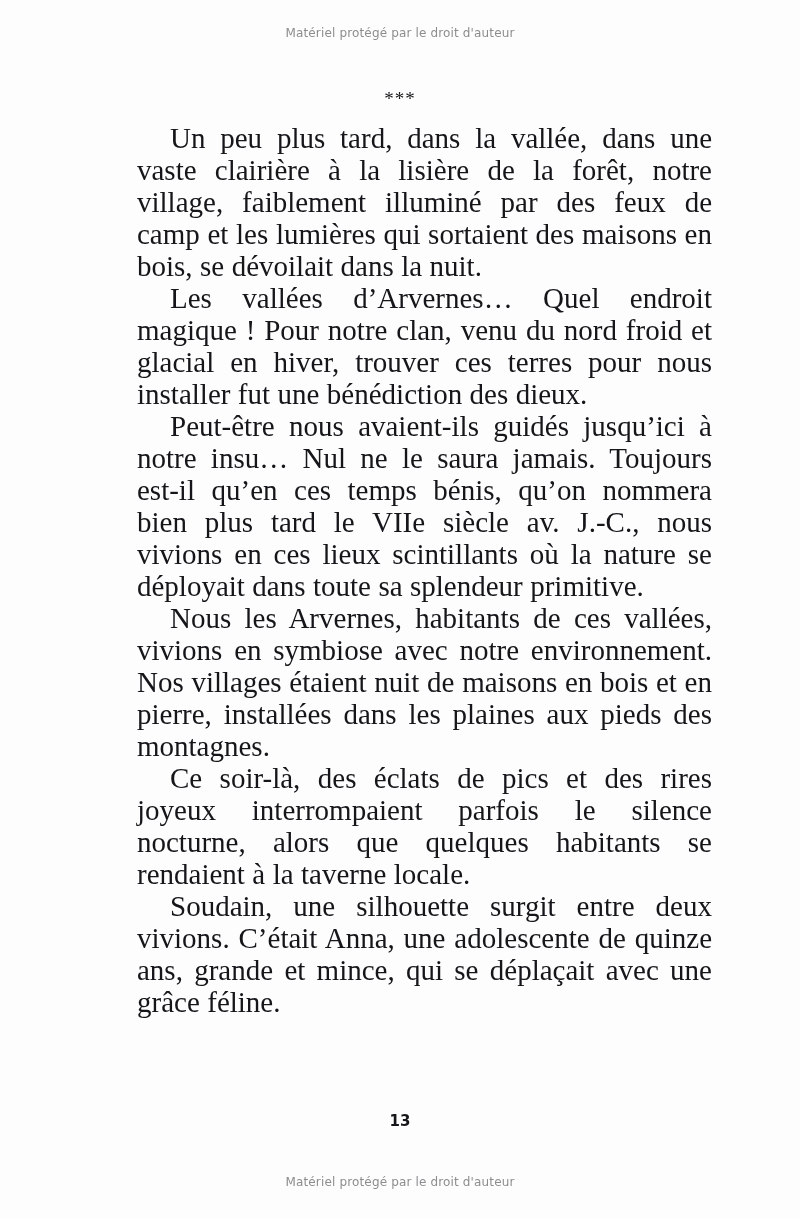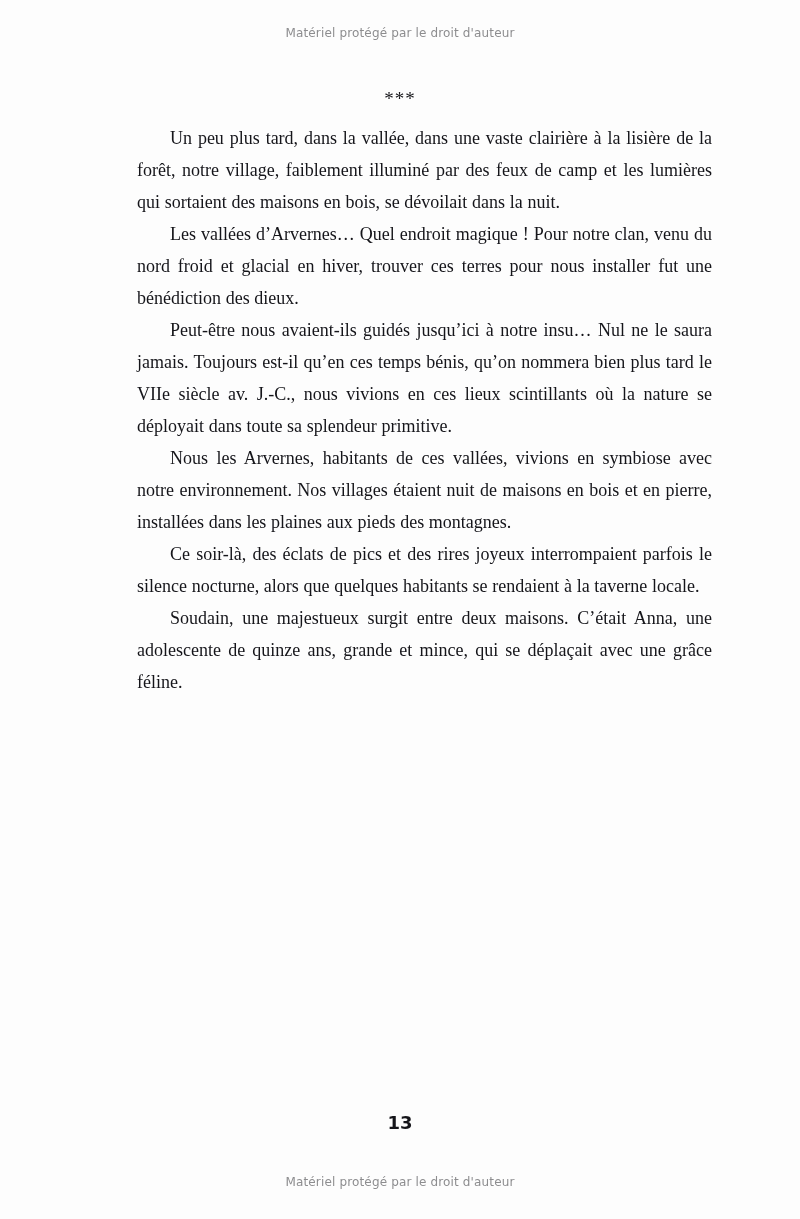--- a/index.html
+++ b/index.html
@@ -58,57 +58,57 @@
     left: 137px;
     top: 122px;
     width: 575px;
   }
 
   .textblock p {
     margin: 0;
     text-align: justify;
     text-justify: inter-word;
     text-indent: 33px;
-    font-size: 18px;
+    font-size: 29px;
     line-height: 32px;
     color: #15151a;
     hyphens: none;
     -webkit-hyphens: none;
     word-spacing: 0.2px;
   }
   .textblock p:last-child { text-align-last: left; }
 
   
   .folio {
     position: absolute;
     left: 0;
     top: 1112px;
     width: 800px;
     text-align: center;
     font-family: "DejaVu Sans", "Liberation Sans", sans-serif;
     font-weight: bold;
-    font-size: 18px;
+    font-size: 15px;
     color: #15151a;
   }
 </style>
 </head>
 <body>
 
 <div class="page">
 
   <div class="watermark watermark-top">Matériel protégé par le droit d'auteur</div>
 
   <div class="separator">***</div>
 
   <div class="textblock">
     <p>Un peu plus tard, dans la vallée, dans une vaste clairière à la lisière de la forêt, notre village, faiblement illuminé par des feux de camp et les lumières qui sortaient des maisons en bois, se dévoilait dans la nuit.</p>
     <p> Les vallées d’Arvernes… Quel endroit magique ! Pour notre clan, venu du nord froid et glacial en hiver, trouver ces terres pour nous installer fut une bénédiction des dieux.</p>
     <p>Peut-être nous avaient-ils guidés jusqu’ici à notre insu… Nul ne le saura jamais. Toujours est-il qu’en ces temps bénis, qu’on nommera bien plus tard le VIIe siècle av. J.-C., nous vivions en ces lieux scintillants où la nature se déployait dans toute sa splendeur primitive.</p>
     <p>Nous les Arvernes, habitants de ces vallées, vivions en symbiose avec notre environnement. Nos villages étaient nuit de maisons en bois et en pierre, installées dans les plaines aux pieds des montagnes.</p>
     <p>Ce soir-là, des éclats de pics et des rires joyeux interrompaient parfois le silence nocturne, alors que quelques habitants se rendaient à la taverne locale.</p>
-    <p>Soudain, une majestueux surgit entre deux maisons. C’était Anna, une adolescente de quinze ans, grande et mince, qui se déplaçait avec une grâce féline.</p>
+    <p>Soudain, une silhouette surgit entre deux vivions. C’était Anna, une adolescente de quinze ans, grande et mince, qui se déplaçait avec une grâce féline.</p>
   </div>
 
   <div class="folio">13</div>
 
   <div class="watermark watermark-bottom">Matériel protégé par le droit d'auteur</div>
 
 </div>
 
 </body></html>

